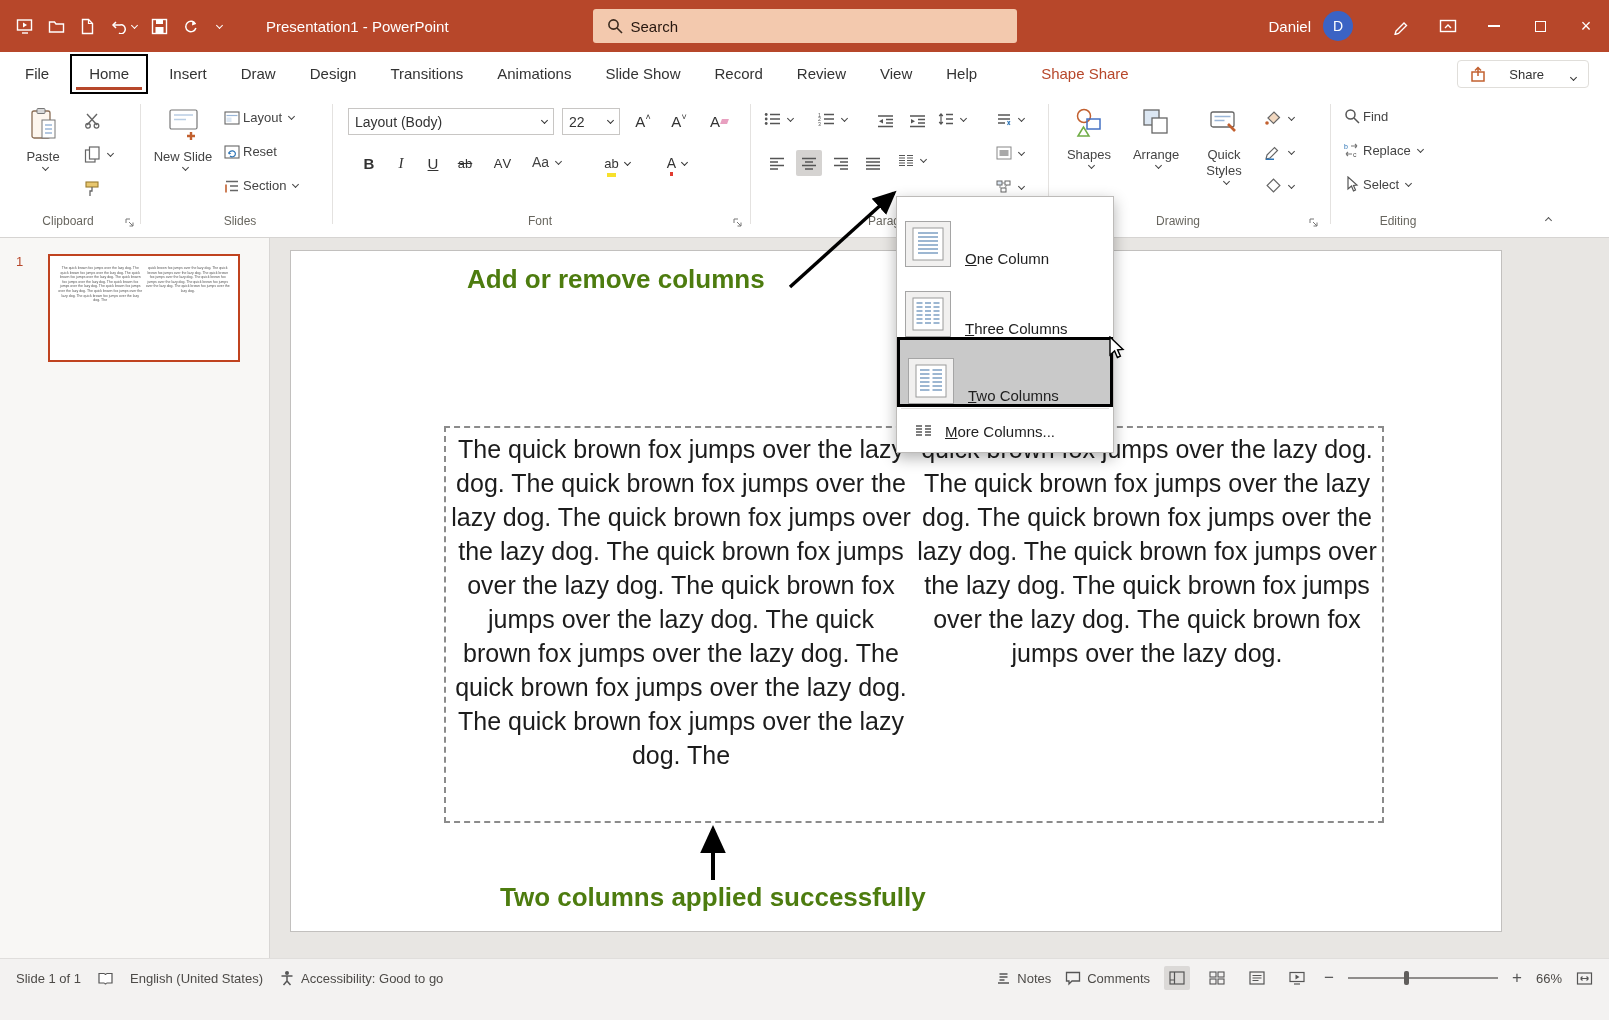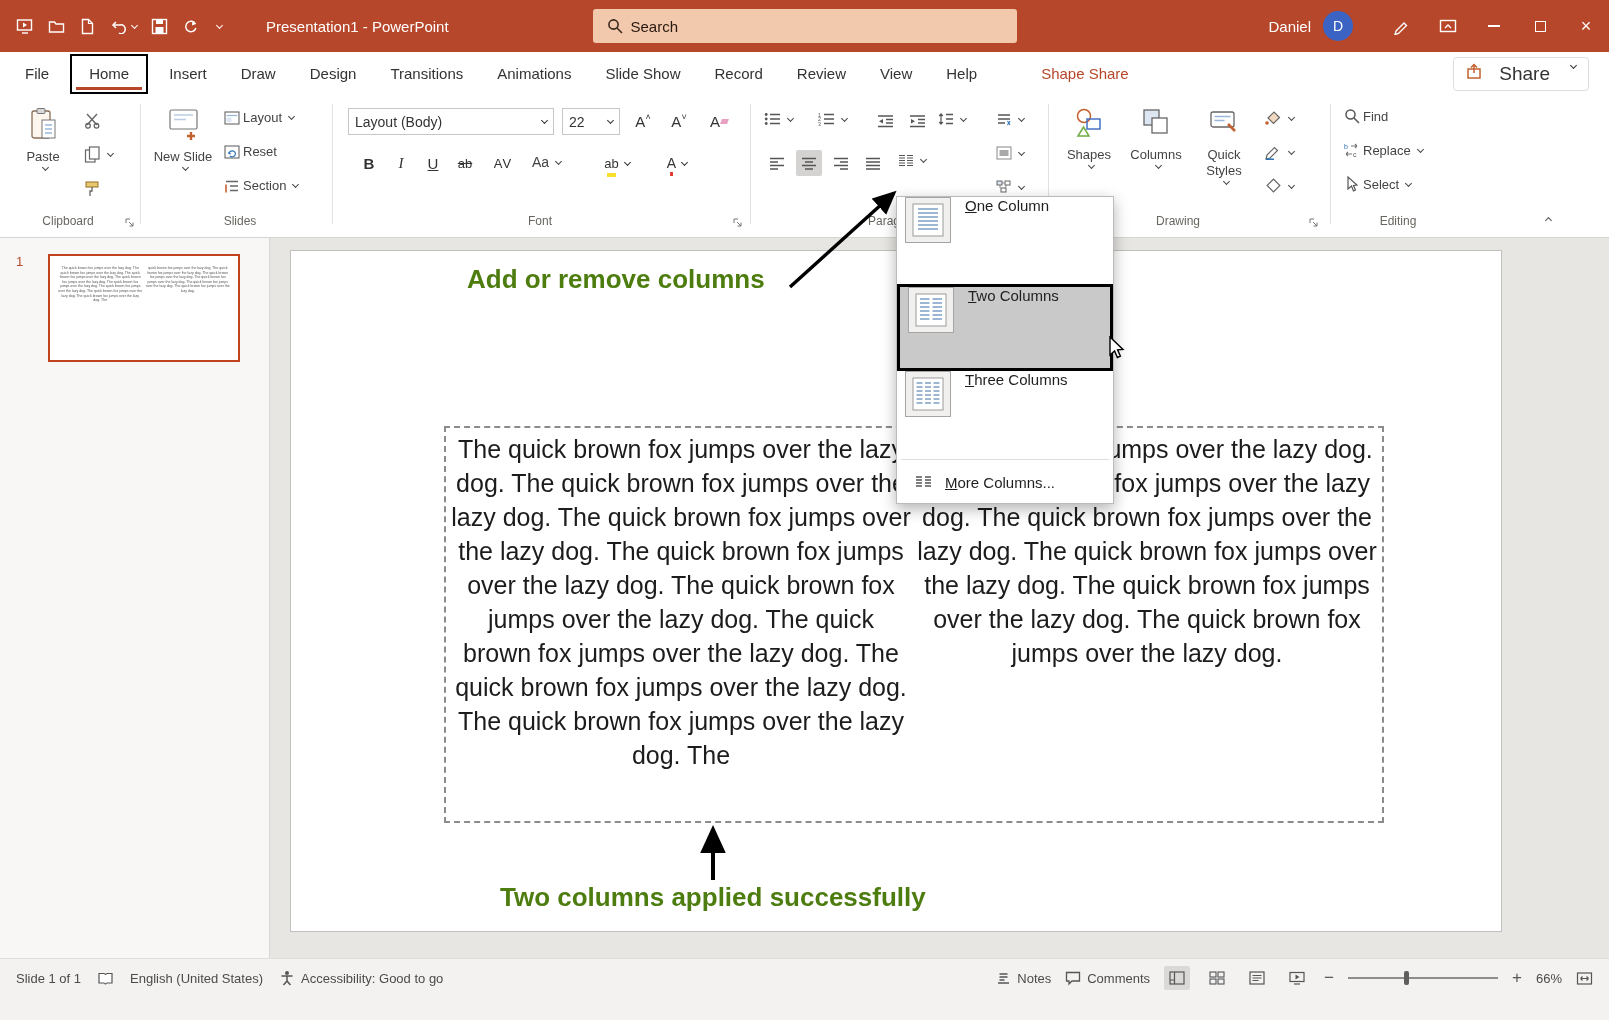--- a/index.html
+++ b/index.html
@@ -24,21 +24,21 @@
   .ch{display:inline-block;width:5px;height:5px;border-right:1.4px solid currentColor;border-bottom:1.4px solid currentColor;transform:rotate(45deg);margin:0 0 2px 4px}
   .chw{border-color:#fff}
   .chup{transform:rotate(-135deg);margin:4px 0 0 4px}
 
   
   .tabrow{position:absolute;top:52px;left:0;width:100%;height:44px;background:#fff;display:flex;align-items:center;z-index:19}
   .tab{padding:0 17px;font-size:15px;color:#333;height:44px;line-height:44px;white-space:nowrap}
   .tab.home{border:2.5px solid #000;height:40px;line-height:35px;position:relative;margin:0 4px}
   .tab.home::after{content:"";position:absolute;left:4px;right:4px;bottom:2px;height:3px;background:#b7472a}
   .tab.ctx{color:#b7472a}
-  .share-btn{margin-left:auto;margin-right:20px;display:flex;align-items:flex-start;gap:17px;border:1px solid #e0deda;border-radius:4px;padding:5px 12px;font-size:19px;color:#333}
+  .share-btn{margin-left:auto;margin-right:20px;display:flex;align-items:flex-end;gap:23px;border:1px solid #e0deda;border-radius:4px;padding:5px 12px;font-size:13px;color:#333}
 
   
   .ribbon{position:absolute;top:96px;left:0;width:100%;height:142px;background:#fff;border-bottom:1px solid #d6d4d2;z-index:18;font-size:13px;color:#444}
   .vdiv{position:absolute;top:8px;height:120px;width:1px;background:#e4e2e0}
   .grplabel{position:absolute;top:118px;font-size:12px;color:#68665f;text-align:center}
   .launcher{position:absolute;top:120px;width:12px;height:12px}
   .big{position:absolute;display:flex;flex-direction:column;align-items:center;text-align:center;line-height:16px}
   .big .bicon{margin:3px 0 5px}
   .sbtn{position:absolute;display:flex;align-items:center;gap:3px;white-space:nowrap}
   .tgl{position:absolute;display:flex;align-items:center;justify-content:center;width:26px;height:26px;color:#333;font-size:15px}
@@ -55,21 +55,21 @@
   .minicol{flex:1;font-size:3.5px;line-height:4.6px;color:#555;text-align:center;overflow:hidden;max-height:86px}
 
   
   .canvas{position:absolute;top:238px;left:270px;width:1339px;height:720px;background:#e8e6e3;z-index:5}
   .slide{position:absolute;left:20px;top:12px;width:1212px;height:682px;background:#fff;border:1px solid #c2c0be}
   .textbox{position:absolute;left:153px;top:175px;width:940px;height:397px;border:2px dashed #8b8b8b;display:flex;padding:4px 2px}
   .txtcol{flex:1 1 50%;font-size:25px;line-height:34px;color:#1c1c1c;text-align:center;padding:0 3px;overflow:hidden}
 
   
   .columns-menu{position:absolute;left:896px;top:196px;width:218px;background:#fff;border:1px solid #bdbbb9;box-shadow:0 5px 14px rgba(0,0,0,.3);z-index:40}
-  .cmitem{height:87px;display:flex;align-items:flex-start}
+  .cmitem{height:70px;display:flex;align-items:flex-end}
   .cmitem.sel{background:#c9c9c9;border:3px solid #000}
   .cmicon{width:46px;height:46px;background:#f1f0ef;border:1px solid #a5a5a5;display:flex;align-items:center;justify-content:center;margin:0 14px 0 8px;flex:0 0 auto}
   .cmlabel{display:block;font-size:15px;color:#1f1f1f}
   .cmlabel::first-letter{text-decoration:underline}
   .cmsep{height:1px;background:#e0dedc;margin:1px 4px}
   .cmmore{height:42px;display:flex;align-items:center;gap:13px;padding-left:18px}
 
   
   .callout{position:absolute;font-weight:bold;font-size:26px;color:#4d7c0f;z-index:35;white-space:nowrap}
   .overlay{position:absolute;left:0;top:0;width:1609px;height:1020px;z-index:45;pointer-events:none}
@@ -412,21 +412,21 @@
       <span>Shapes</span>
       <span class="ch"></span>
     </div>
     <div class="big" style="left:1126px;top:8px;width:60px">
       <span class="bicon">
         <svg width="30" height="31">
             <rect x="3" y="3" width="15" height="15" fill="#dce7f3" stroke="#666" stroke-width="1.3"></rect>
             <rect x="11" y="11" width="15" height="15" fill="#fff" stroke="#666" stroke-width="1.3"></rect>
           </svg>
       </span>
-      <span>Columns</span>
+      <span>Arrange</span>
       <span class="ch"></span>
     </div>
     <div class="big" style="left:1192px;top:8px;width:64px">
       <span class="bicon">
         <svg width="30" height="31">
             <rect x="2" y="5" width="23" height="15" rx="2" fill="#fff" stroke="#666" stroke-width="1.3"></rect>
             <path d="M5.5 9.5 h16 M5.5 13.5 h10" stroke="#9ab6d8" stroke-width="1.3"></path>
             <path d="M19 17 l7 7" stroke="#c2602f" stroke-width="2.6"></path>
           </svg>
       </span>
@@ -515,40 +515,40 @@
   <div class="columns-menu">
     <div class="cmitem">
       <span class="cmicon">
         <svg width="32" height="34">
             <rect x="1" y="1" width="30" height="32" fill="#fff" stroke="#9a9a9a"></rect>
             <path d="M6 6 h20 M6 10 h20 M6 14 h20 M6 18 h20 M6 22 h20 M6 26 h20" stroke="#7da0c4" stroke-width="1.5"></path>
           </svg>
       </span>
       <span class="cmlabel">One Column</span>
     </div>
-    <div class="cmitem sel">
-      <span class="cmicon">
-        <svg width="32" height="34">
-            <rect x="1" y="1" width="30" height="32" fill="#fff" stroke="#9a9a9a"></rect>
-            <path d="M5 6 h9.5 M5 10 h9.5 M5 14 h9.5 M5 18 h9.5 M5 22 h9.5 M5 26 h9.5" stroke="#7da0c4" stroke-width="1.5"></path>
-            <path d="M17.5 6 h9.5 M17.5 10 h9.5 M17.5 14 h9.5 M17.5 18 h9.5 M17.5 22 h9.5 M17.5 26 h9.5" stroke="#7da0c4" stroke-width="1.5"></path>
-          </svg>
-      </span>
-      <span class="cmlabel">Two Columns</span>
-    </div>
     <div class="cmitem">
       <span class="cmicon">
         <svg width="32" height="34">
             <rect x="1" y="1" width="30" height="32" fill="#fff" stroke="#9a9a9a"></rect>
             <path d="M4.5 6 h6 M4.5 10 h6 M4.5 14 h6 M4.5 18 h6 M4.5 22 h6 M4.5 26 h6" stroke="#7da0c4" stroke-width="1.4"></path>
             <path d="M13 6 h6 M13 10 h6 M13 14 h6 M13 18 h6 M13 22 h6 M13 26 h6" stroke="#7da0c4" stroke-width="1.4"></path>
             <path d="M21.5 6 h6 M21.5 10 h6 M21.5 14 h6 M21.5 18 h6 M21.5 22 h6 M21.5 26 h6" stroke="#7da0c4" stroke-width="1.4"></path>
           </svg>
       </span>
       <span class="cmlabel">Three Columns</span>
+    </div>
+    <div class="cmitem sel">
+      <span class="cmicon">
+        <svg width="32" height="34">
+            <rect x="1" y="1" width="30" height="32" fill="#fff" stroke="#9a9a9a"></rect>
+            <path d="M5 6 h9.5 M5 10 h9.5 M5 14 h9.5 M5 18 h9.5 M5 22 h9.5 M5 26 h9.5" stroke="#7da0c4" stroke-width="1.5"></path>
+            <path d="M17.5 6 h9.5 M17.5 10 h9.5 M17.5 14 h9.5 M17.5 18 h9.5 M17.5 22 h9.5 M17.5 26 h9.5" stroke="#7da0c4" stroke-width="1.5"></path>
+          </svg>
+      </span>
+      <span class="cmlabel">Two Columns</span>
     </div>
     <div class="cmsep"></div>
     <div class="cmmore">
       <svg width="17" height="14">
           <path d="M1 2 h6 M1 5 h6 M1 8 h6 M1 11 h6" stroke="#555" stroke-width="1.3"></path>
           <path d="M10 2 h6 M10 5 h6 M10 8 h6 M10 11 h6" stroke="#555" stroke-width="1.3"></path>
         </svg>
       <span class="cmlabel">More Columns...</span>
     </div>
   </div>

